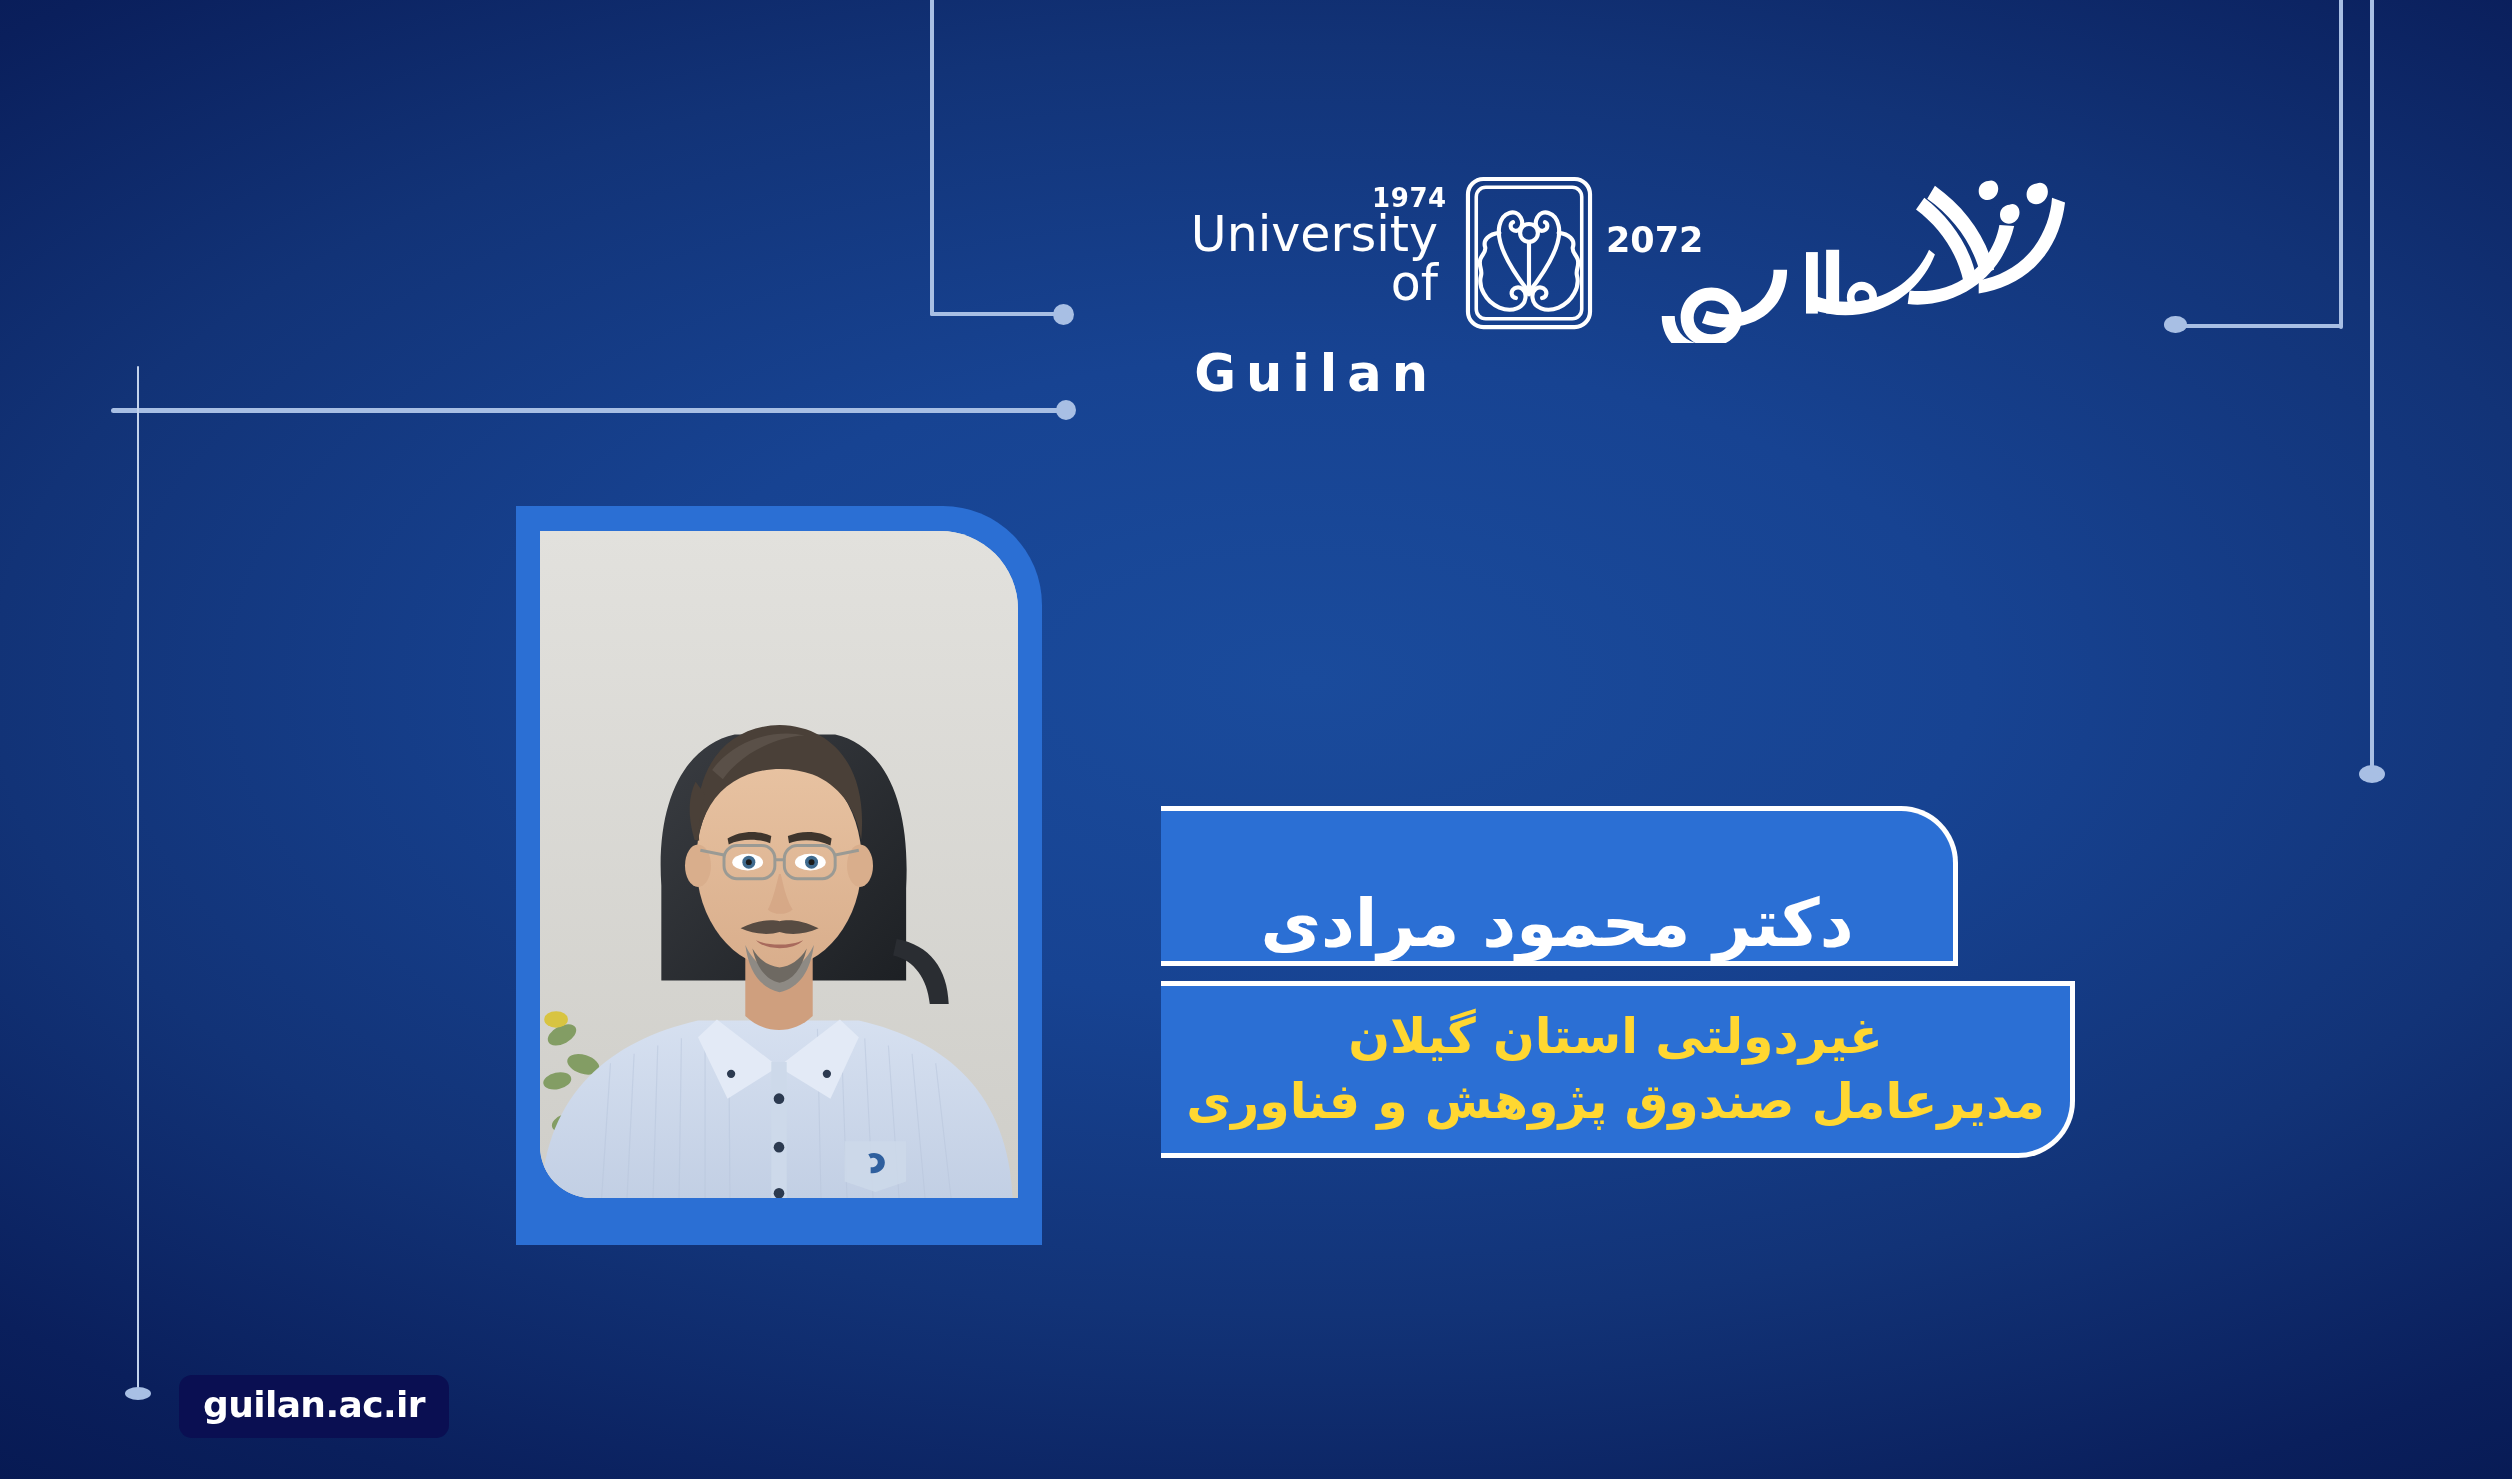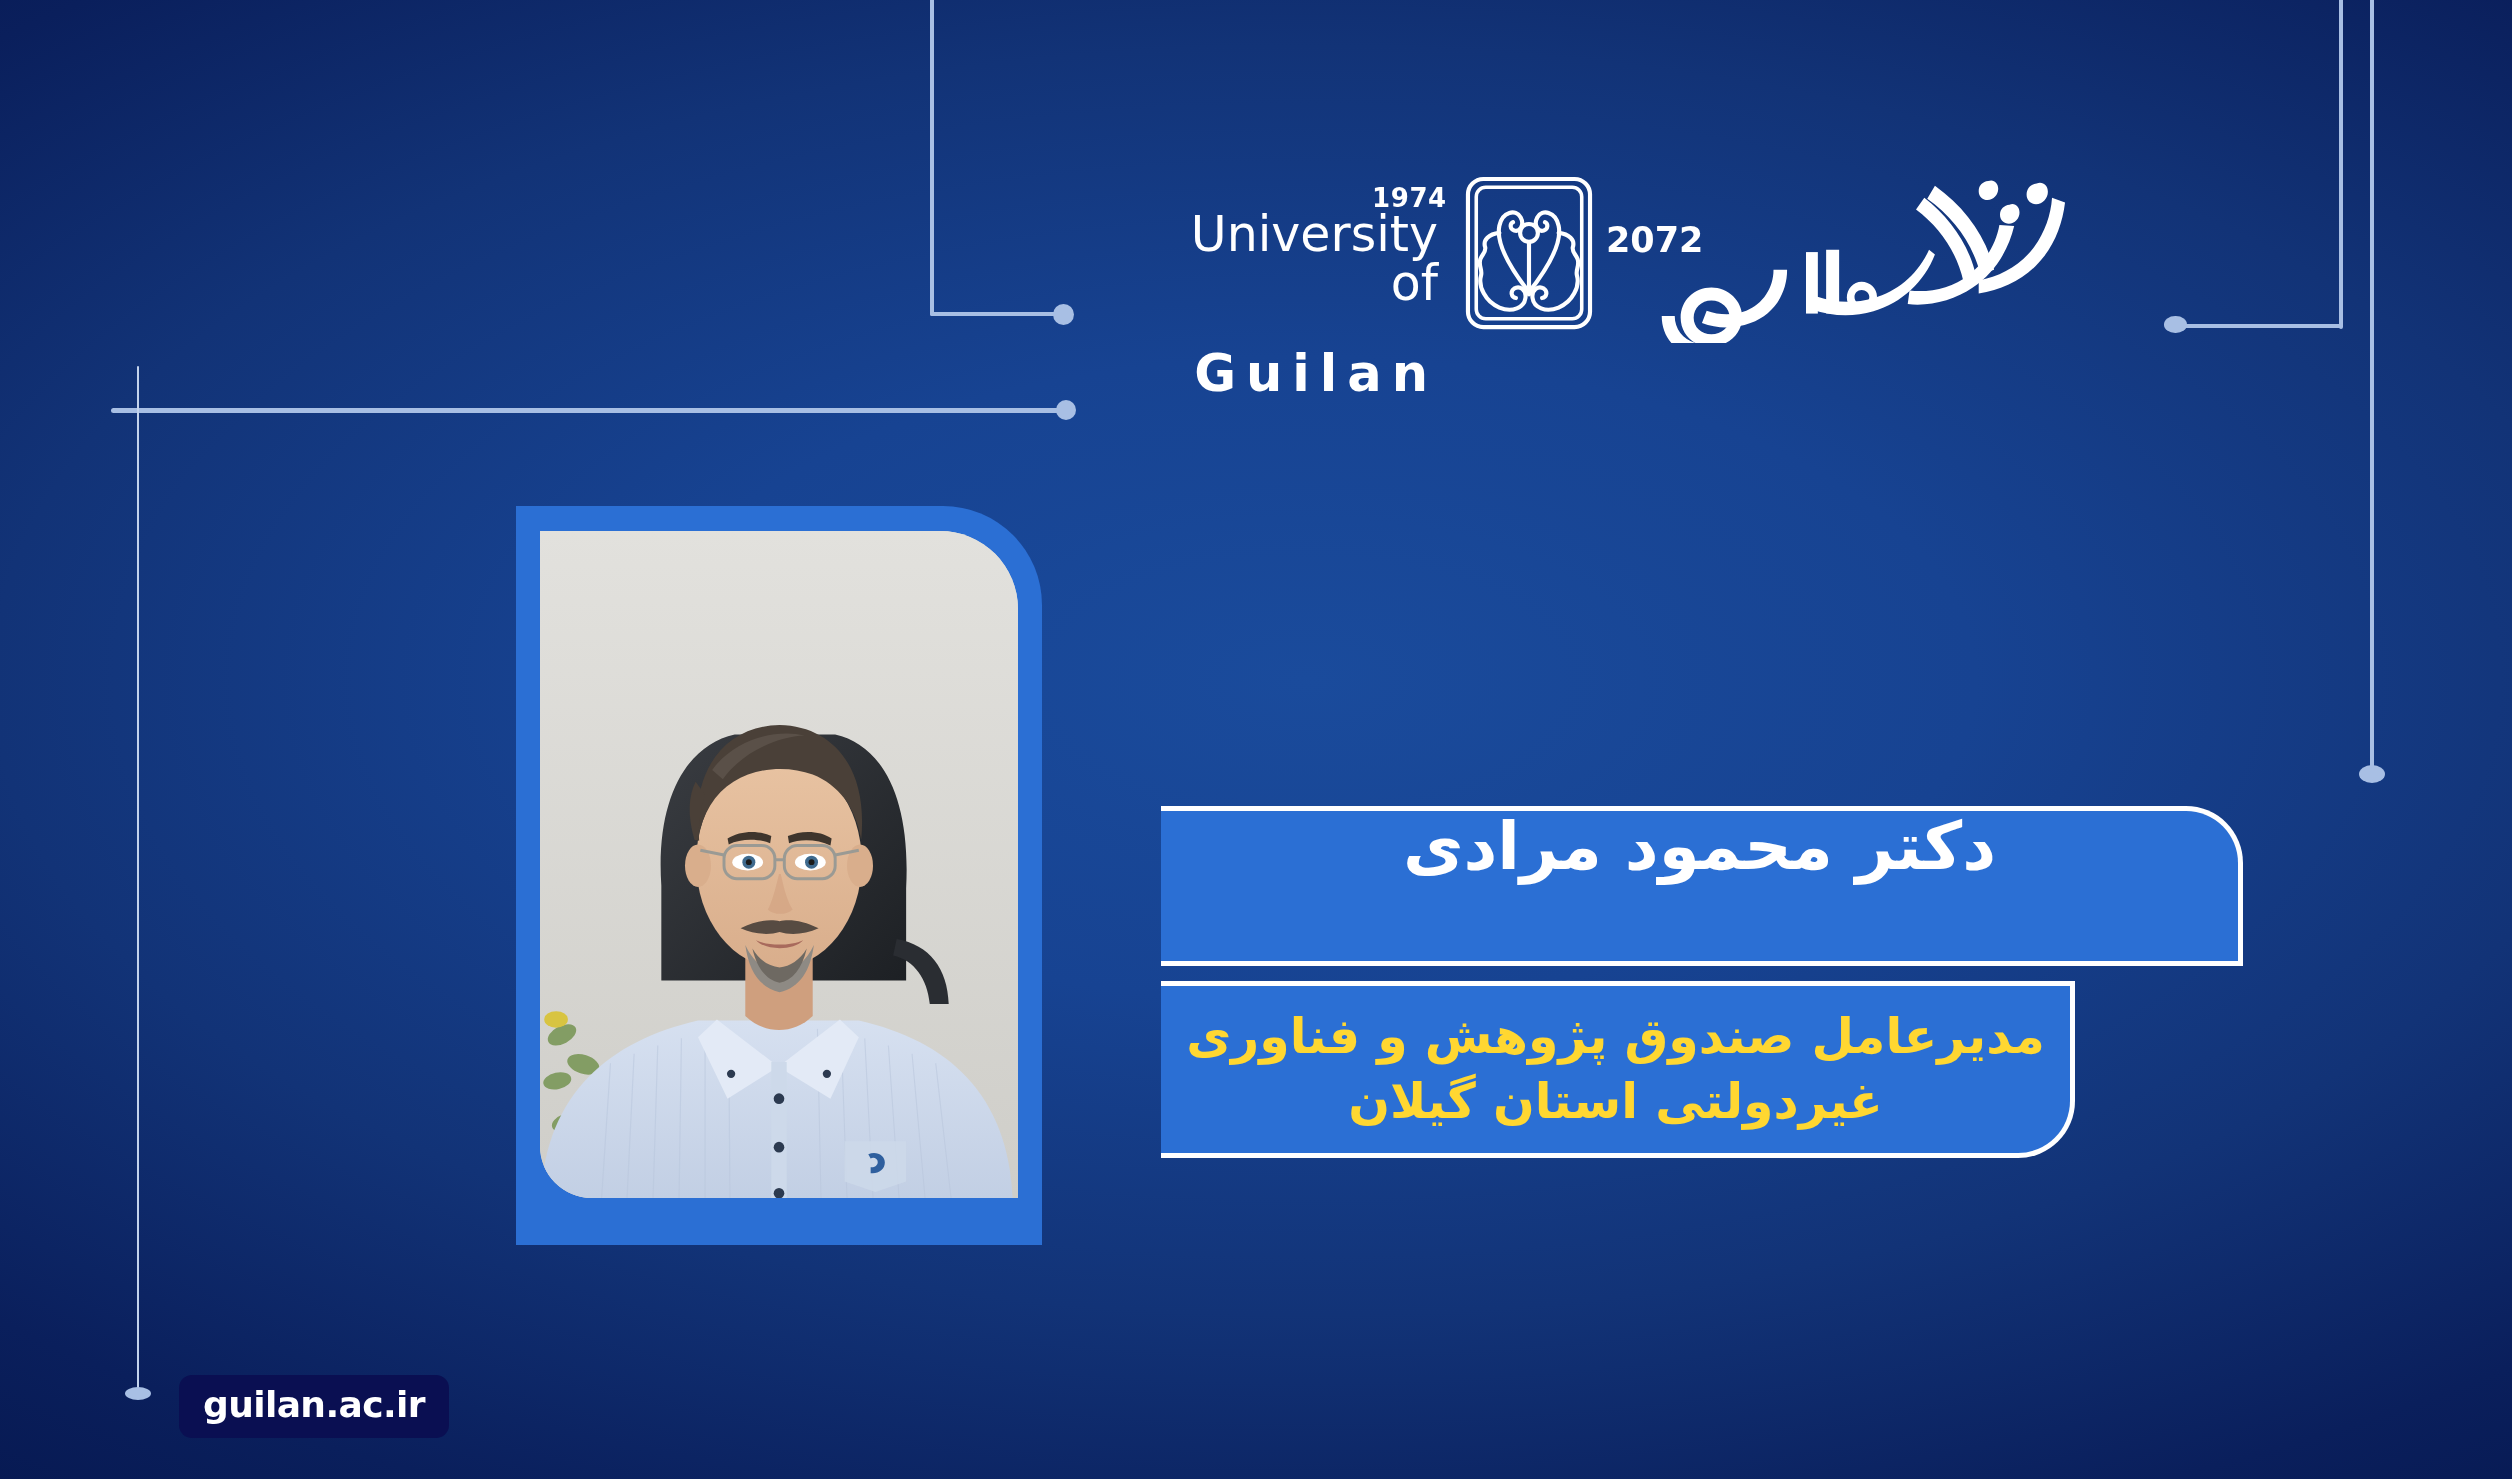--- a/index.html
+++ b/index.html
@@ -133,29 +133,29 @@
     overflow: hidden;
     background: #d9d8d4;
   }
   #portrait-photo svg { display: block; width: 100%; height: 100%; }
 
   
   #name-banner {
     position: absolute;
     left: 1161px;
     top: 806px;
-    width: 1082px;
+    width: 797px;
     height: 160px;
     background: #2b6fd4;
     border: 5.3px solid #ffffff;
     border-left: none;
     border-radius: 0 57px 0 0;
     box-sizing: border-box;
     display: flex;
-    align-items: flex-start;
+    align-items: flex-end;
     justify-content: center;
   }
   #name-text {
     color: #ffffff;
     font-size: 66px;
     font-weight: 700;
     direction: rtl;
     line-height: 1.1;
     letter-spacing: 0.6px;
     white-space: nowrap;
@@ -413,21 +413,21 @@
       </svg>
     </div>
   </div>
 
   <div id="name-banner">
     <div id="name-text">دکتر محمود مرادی</div>
   </div>
 
   <div id="role-banner">
     <div id="role-text">
+      <div>غیردولتی استان گیلان</div>
       <div>مدیرعامل صندوق پژوهش و فناوری</div>
-      <div>غیردولتی استان گیلان</div>
     </div>
   </div>
 
   <div id="url-badge">guilan.ac.ir</div>
 
 </div>
 
 
 </body></html>

